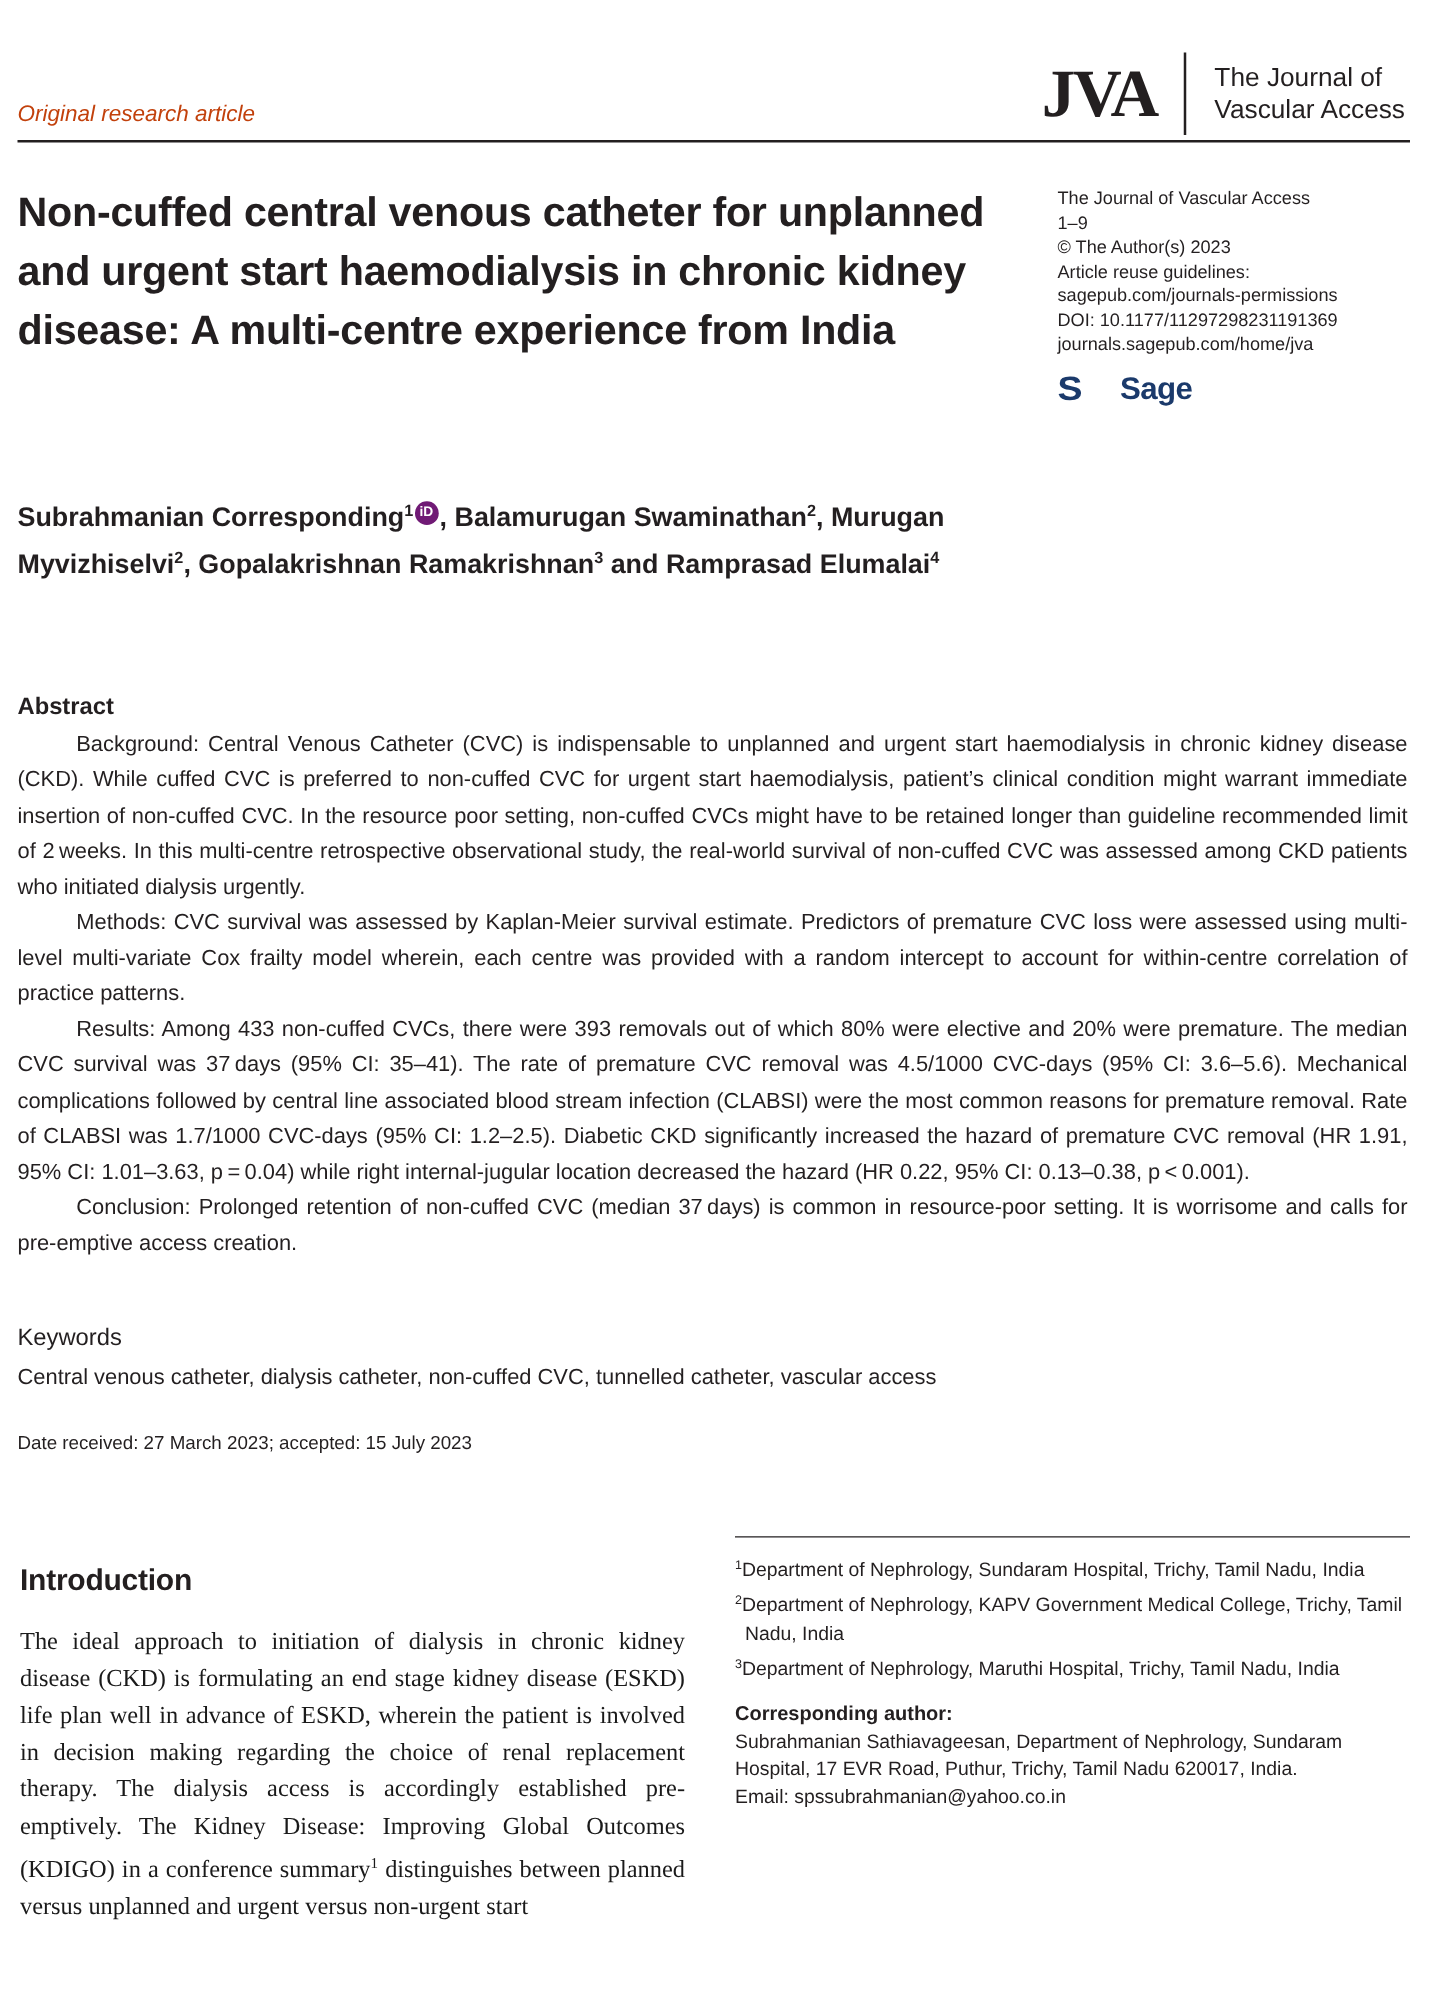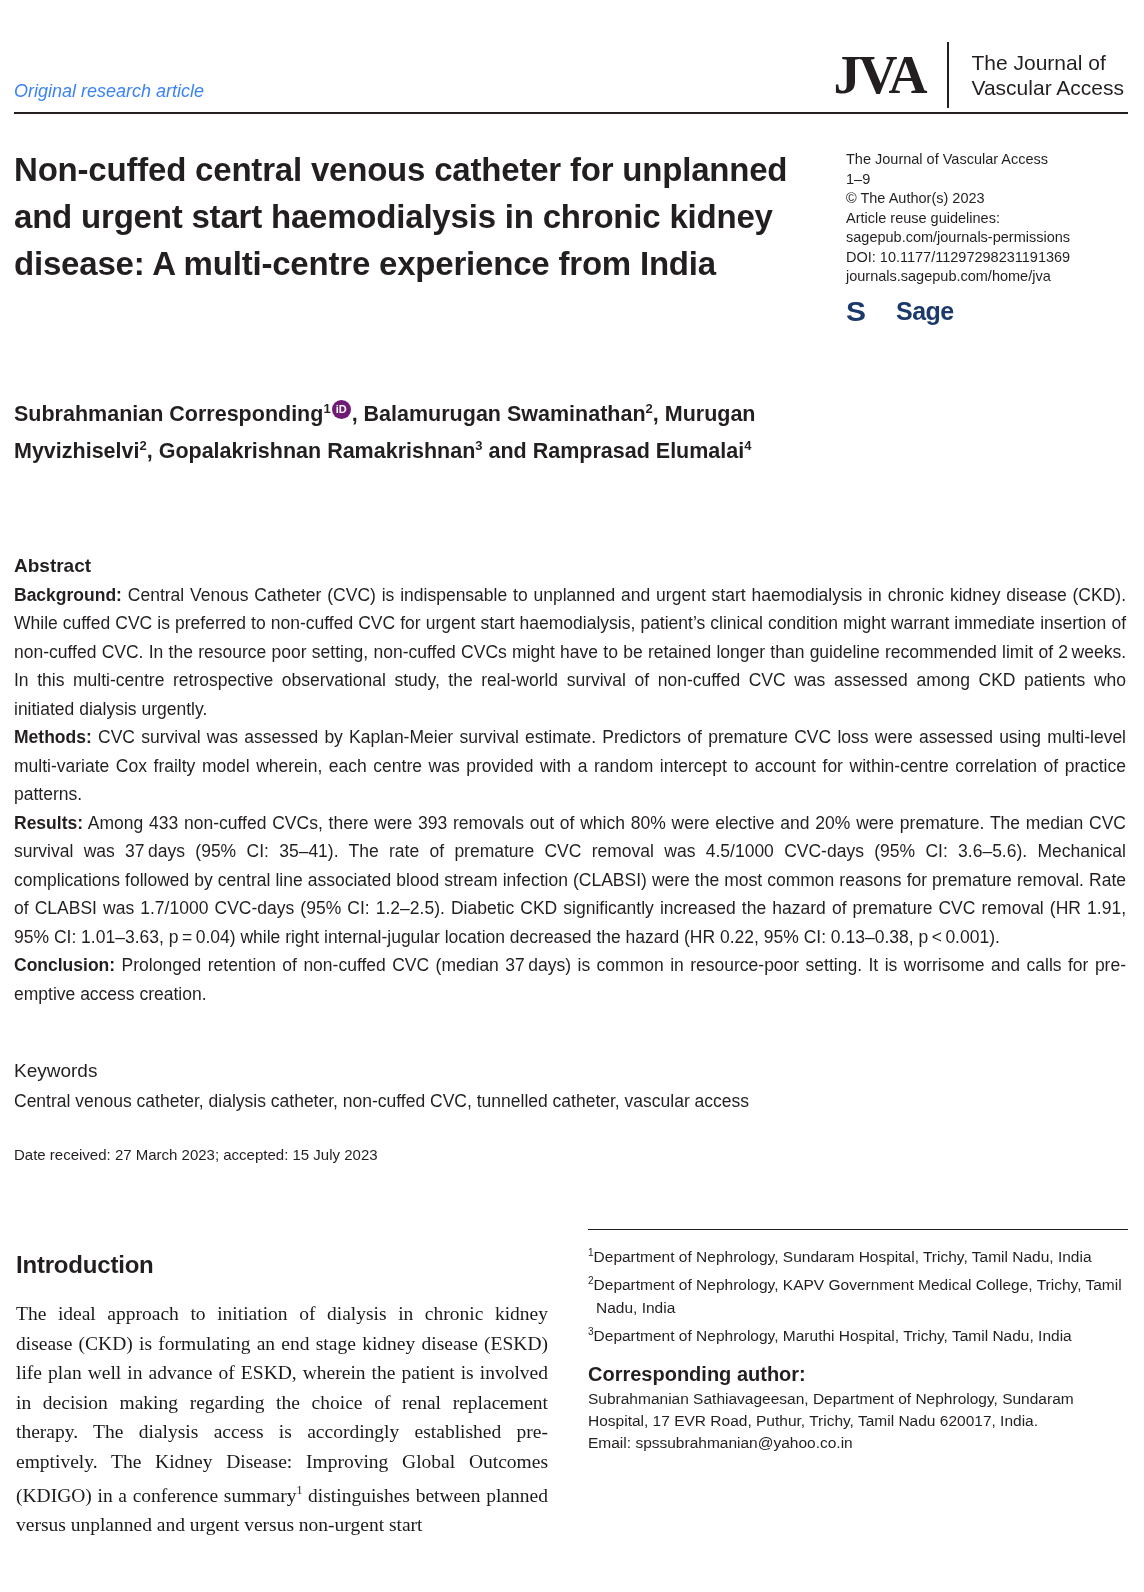--- a/index.html
+++ b/index.html
@@ -5,21 +5,21 @@
   * { margin:0; padding:0; box-sizing:border-box; }
   html,body { background:#ffffff; }
   .page {
     position:relative; width:1144px; height:1592px;
     background:#ffffff; color:#231f20;
     font-family:"Liberation Sans", sans-serif;
     padding:18px 16px 0 14px; overflow:hidden;
   }
   
   .header-row { display:flex; justify-content:space-between; align-items:flex-end; height:92px; }
-  .article-type { font-style:italic; font-size:18px; color:#3b82f6; padding-bottom:8px; }
+  .article-type { font-style:italic; font-size:18px; color:#c2410c; padding-bottom:8px; }
   .logo-block { display:flex; align-items:center; gap:22px; padding-right:4px; margin-bottom:2px; }
   .logo-acronym { font-family:"Liberation Serif", serif; font-size:54px; font-weight:600; letter-spacing:-2px; line-height:1; color:#231f20; }
   .logo-divider { width:2px; height:66px; background:#231f20; }
   .logo-name { font-family:Liberation Sans, sans-serif; font-size:21px; line-height:25px; color:#231f20; }
   .top-rule { border:none; border-top:2px solid #231f20; margin-top:2px; }
 
   
   .title-meta-row { display:flex; justify-content:space-between; margin-top:32px; }
   .title-col { width:812px; }
   .page-title { font-size:33px; line-height:47px; font-weight:bold; letter-spacing:-0.2px; }
@@ -36,39 +36,39 @@
   .orcid-badge {
     display:inline-block; width:19px; height:19px; border-radius:50%;
     background:#a6ce39; color:#ffffff; font-size:11px; font-weight:bold;
     text-align:center; line-height:19px; vertical-align:super; margin:0 1px; cursor:pointer;
   }
 
   
   .abstract { margin-top:88px; width:1112px; }
   .abstract-heading { font-size:19px; font-weight:bold; margin-bottom:4px; }
   .abstract p { font-size:17.5px; line-height:28.5px; text-align:justify; }
-  .abstract p b { font-weight:bold; }
+  .abstract p b { font-weight:normal;margin-left:47px; }
 
   
   .keywords { margin-top:52px; }
   .keywords-heading { font-size:19px; font-weight:normal; margin-bottom:6px; }
   .keywords-text { font-size:17.5px; line-height:26px; }
 
   .date-line { margin-top:32px; font-size:15px; }
 
   
   .columns { display:flex; margin-top:66px; gap:40px;justify-content:flex-end; }
   .col-left { width:532px; }
   .intro-heading { font-size:24px; font-weight:bold; margin-top:22px; margin-bottom:20px; letter-spacing:-0.2px; }
   .intro-text { font-family:"Liberation Serif", serif; font-size:19.5px; line-height:29.5px; text-align:justify; color:#1a1a1a; }
   .intro-text sup { font-size:12px; }
   .col-right { width:540px; border-top:1.5px solid #231f20; padding-top:12px; }
   .affil { font-size:15.5px; line-height:22px; padding-left:8px; text-indent:-8px; margin-bottom:2px; }
   .affil sup { font-size:10px; }
-  .corr-heading { font-size:20px; font-weight:bold; margin-top:16px; margin-bottom:2px; }
+  .corr-heading { font-size:16px; font-weight:bold; margin-top:16px; margin-bottom:2px; }
   .corr-text, .corr-email { font-size:15.5px; line-height:22px; }
   .corr-email a { color:#231f20; text-decoration:none; cursor:pointer; }
 </style>
 </head>
 <body>
 
 <div class="page">
 
   <div class="header-row">
     <div class="article-type">Original research article</div>

